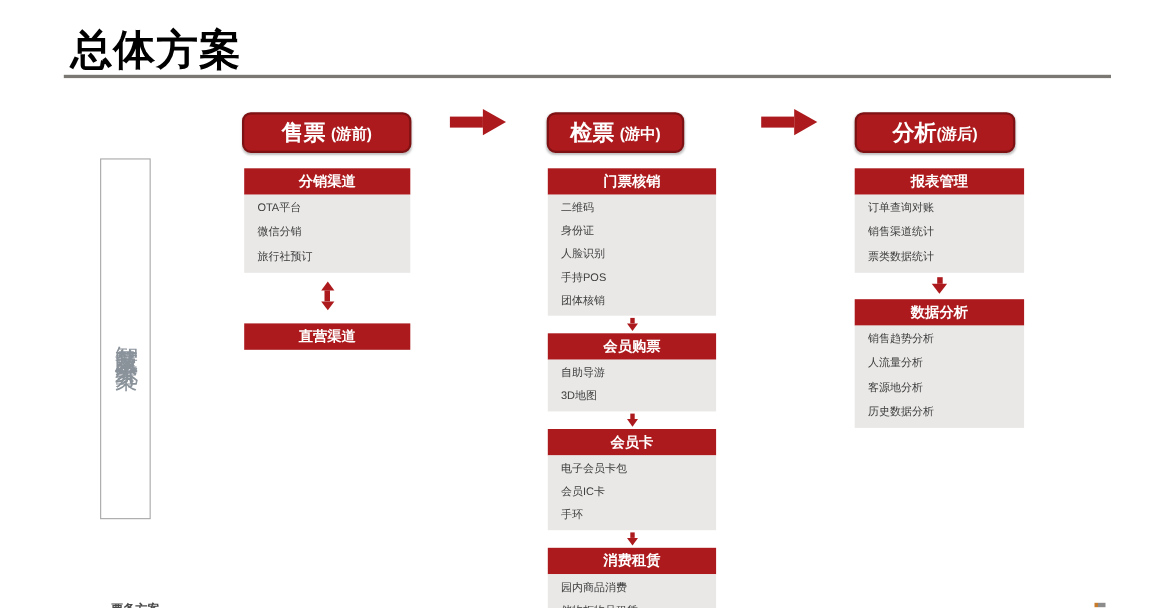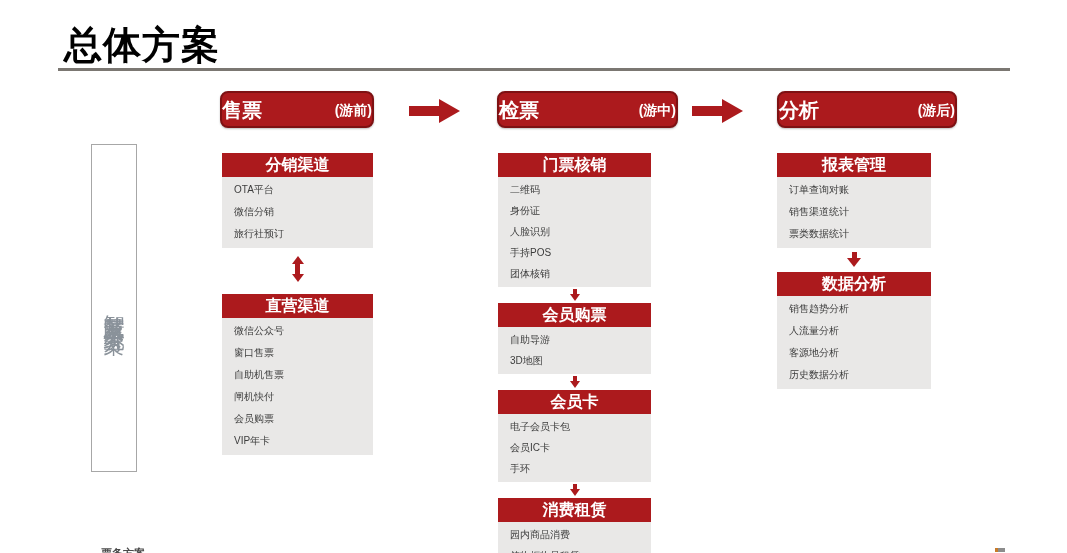--- a/index.html
+++ b/index.html
@@ -10,46 +10,46 @@
     --red:#AC1A1D;--red-border:#7E1113;--box-bg:#E9E8E7;--item-text:#3D3D3D;
     --side-text:#8A929A;--divider:#7B7772;--title-text:#000000;
   }
   .slide{position:absolute;inset:0;}
 
   .title{position:absolute;left:64px;top:20px;font-size:38px;font-weight:bold;
          color:var(--title-text);letter-spacing:1px;}
   .divider{position:absolute;left:58px;top:68px;width:952px;height:3px;background:var(--divider);}
 
   
-  .phase{position:absolute;top:91px;height:37px;box-sizing:border-box;
+  .phase{position:absolute;top:102px;height:37px;box-sizing:border-box;
          background:var(--red);border:2px solid var(--red-border);border-radius:8px;
-         display:flex;align-items:center;justify-content:space-between;color:#fff;
+         display:flex;align-items:center;justify-content:center;color:#fff;
          box-shadow:0 1px 2px rgba(0,0,0,.25);}
-  .p1{left:220px;width:154px}.p2{left:497px;width:181px}.p3{left:777px;width:180px}
+  .p1{left:220px;width:154px}.p2{left:497px;width:125px}.p3{left:777px;width:146px}
   .phase .main{font-size:20px;font-weight:bold;line-height:1;}
   .phase .sub{font-size:14px;font-weight:bold;margin-left:5px;line-height:1;}
   .p3 .sub{margin-left:0;}
 
   .r-arrow{position:absolute;top:99px;width:51px;height:24px;}
   .ra1{left:409px}.ra2{left:692px}
   .r-arrow .shaft{position:absolute;left:0;top:7px;width:30px;height:10px;background:var(--red);}
   .r-arrow .head{position:absolute;left:30px;top:0;width:0;height:0;
                  border-top:12px solid transparent;border-bottom:12px solid transparent;
                  border-left:21px solid var(--red);}
 
   
   .side-box{position:absolute;left:91px;top:144px;width:46px;height:328px;box-sizing:border-box;
             border:1px solid #A7A7A7;display:flex;align-items:center;justify-content:center;}
   .side-text{writing-mode:vertical-rl;font-size:21px;letter-spacing:2px;color:var(--side-text);}
 
   
   .col{position:absolute;top:153px;}
   .col1{left:222px;width:151px}.col2{left:498px;width:153px}.col3{left:777px;width:154px}
   .block-header{height:24px;line-height:24px;background:var(--red);color:#fff;
-                font-weight:bold;font-size:16px;text-align:center;}
+                font-weight:bold;font-size:13px;text-align:center;}
   .block-items{background:var(--box-bg);padding:2px 6px 3px 12px;font-size:10px;color:var(--item-text);}
   .col1 .item,.col3 .item{line-height:22px}
   .col2 .item{line-height:21px}
 
   
   .connector{display:flex;flex-direction:column;align-items:center;width:14px;margin:2px auto;}
   .connector i{display:block;}
   .connector .sh{width:5px;background:var(--red);}
   .connector .hd{width:0;height:0;border-left:6px solid transparent;border-right:6px solid transparent;
                  border-top:8px solid var(--red);}
@@ -113,28 +113,20 @@
           <div class="item">旅行社预订</div>
         </div>
       </div>
       <div class="connector double">
         <i class="hu"></i>
         <i class="sh"></i>
         <i class="hd"></i>
       </div>
       <div class="block">
         <div class="block-header">直营渠道</div>
-        <div class="block-items">
-          <div class="item">微信公众号</div>
-          <div class="item">窗口售票</div>
-          <div class="item">自助机售票</div>
-          <div class="item">闸机快付</div>
-          <div class="item">会员购票</div>
-          <div class="item">VIP年卡</div>
-        </div>
       </div>
     </div>
   <div class="col col2">
       <div class="block">
         <div class="block-header">门票核销</div>
         <div class="block-items">
           <div class="item">二维码</div>
           <div class="item">身份证</div>
           <div class="item">人脸识别</div>
           <div class="item">手持POS</div>

